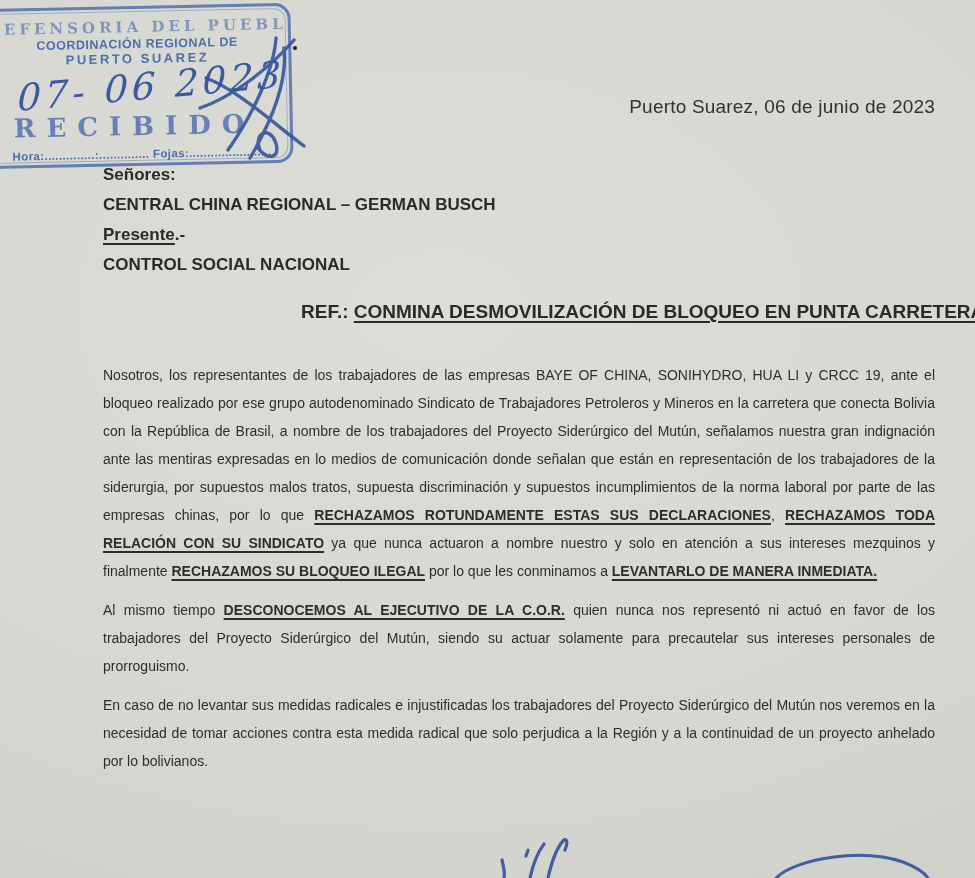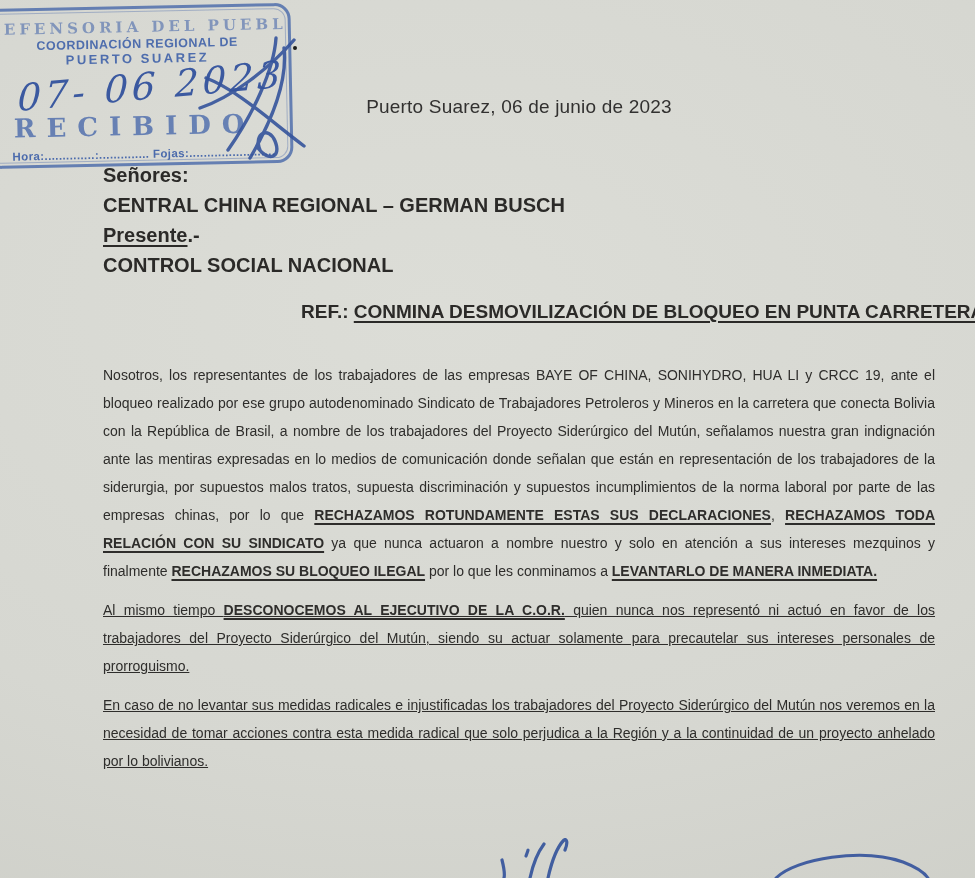--- a/index.html
+++ b/index.html
@@ -9,36 +9,36 @@
     font-family:"Liberation Sans", sans-serif;
   }
   .page {
     position:relative; width:975px; height:878px; overflow:hidden;
     color:#2e2d2b;
     background:radial-gradient(ellipse 130% 95% at 45% 35%, #dcddd7 0%, #d6d7d1 55%, #cbccc5 100%);
   }
   .content { position:absolute; left:103px; right:40px; top:0; }
 
   
-  .date-line { margin-top:96px; text-align:center; font-size:19px; letter-spacing:.2px; color:#323130; }
+  .date-line { margin-top:96px; text-align:right; font-size:19px; letter-spacing:.2px; color:#323130; }
 
   
-  .addressee { margin-top:42px; font-size:20px; font-weight:bold; line-height:30px; color:#2b2a28; }
+  .addressee { margin-top:42px; font-size:17px; font-weight:bold; line-height:30px; color:#2b2a28; }
   .u-line { text-decoration:underline; text-decoration-thickness:2px; text-underline-offset:3px; }
 
   
   .ref { margin-top:21px; margin-left:198px; font-weight:bold; font-size:19px; white-space:nowrap; color:#2b2a28; }
   .ref .ref-subject { text-decoration:underline; text-decoration-thickness:2px; text-underline-offset:3px; }
 
   
   .para {
     margin:38px 0 0 0; font-size:14px; line-height:28px;
     text-align:justify; color:#2e2d2b;
   }
-  .para + .para { margin-top:11px;text-decoration:underline; }
+  .para + .para { margin-top:11px; }
   .para .emph {
     font-weight:bold; text-decoration:underline;
     text-decoration-thickness:2px; text-underline-offset:3px;
   }
 
   
   .stamp {
     position:absolute; left:-16px; top:6px; width:302px; height:154px;
     border:3px solid rgba(56,92,165,.72); border-radius:16px;
     transform:rotate(-1.2deg); color:#3c5fa8;

